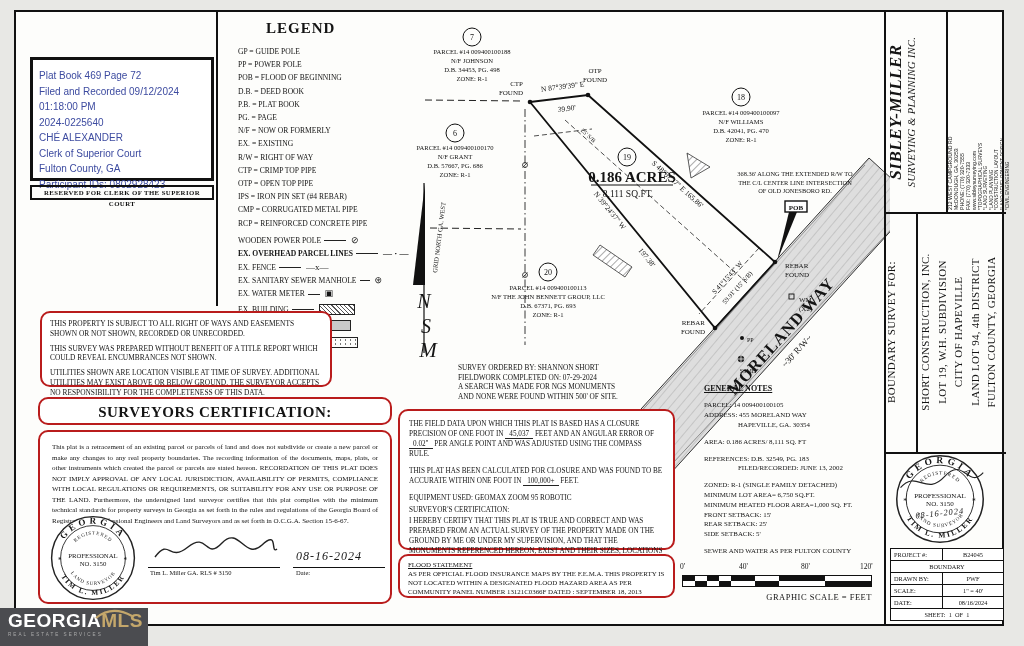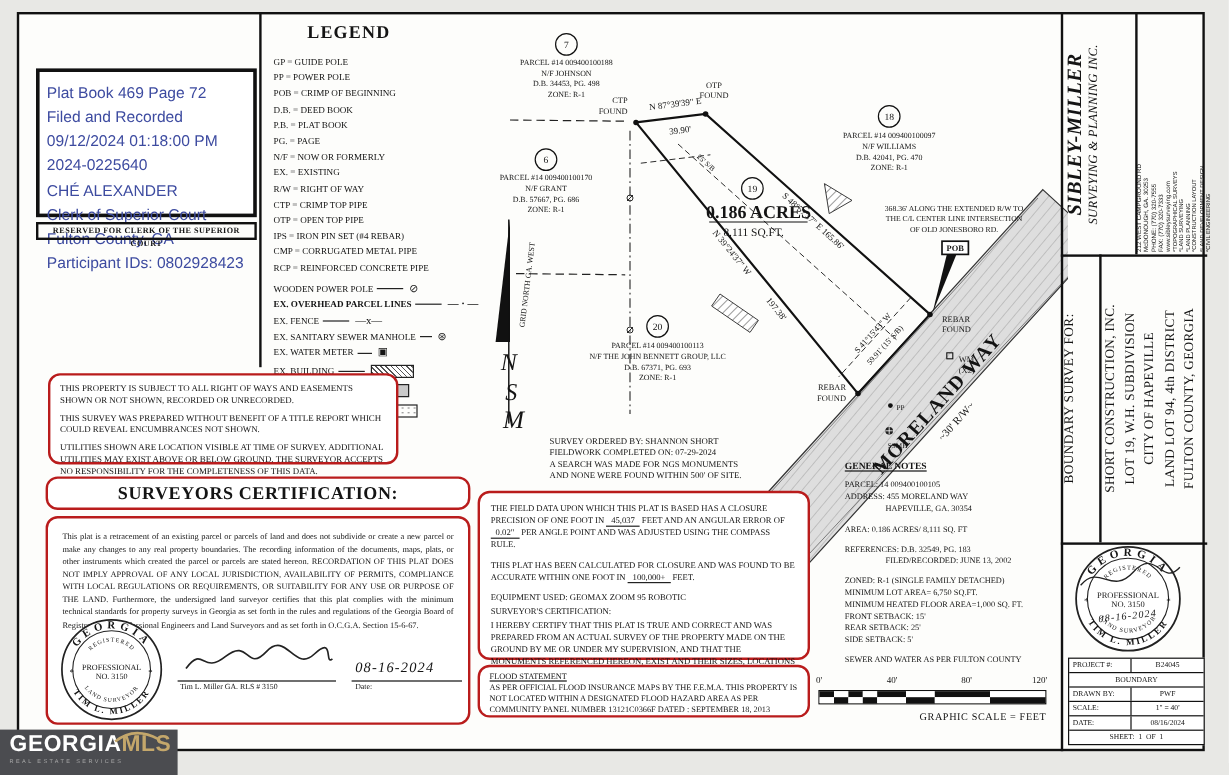--- a/index.html
+++ b/index.html
@@ -4,26 +4,26 @@
 <style>
   html,body{margin:0;padding:0;}
   body{width:1024px;height:646px;background:#e8e8e5;position:relative;overflow:hidden;
        font-family:"Liberation Serif",serif;color:#141414;}
   .abs{position:absolute;}
   .sheet{left:14px;top:10px;width:990px;height:616px;background:#fdfdfb;border:2px solid #111;box-sizing:border-box;z-index:0;}
   .vline{width:0;border-left:2px solid #111;z-index:4;}
   .hline{height:0;border-top:2px solid #111;z-index:4;}
   
   .stamp{left:30px;top:57px;width:184px;height:124px;border:3px solid #111;background:#fff;
-         color:#3d4ba0;font-family:"Liberation Sans",sans-serif;font-size:13px;line-height:1.55;
+         color:#3d4ba0;font-family:"Liberation Sans",sans-serif;font-size:10px;line-height:1.55;
          padding:8px 6px;box-sizing:border-box;z-index:3;}
   .reserved{left:30px;top:185px;width:184px;height:15px;border:2px solid #111;box-sizing:border-box;
          font-size:6.8px;font-weight:bold;text-align:center;line-height:11px;letter-spacing:.4px;z-index:3;}
   
-  .legend{left:228px;top:20px;width:180px;z-index:3;}
+  .legend{left:238px;top:20px;width:180px;z-index:3;}
   .legend .ttl{font-size:15px;font-weight:bold;letter-spacing:1px;margin:0 0 8px 28px;}
   .legend .ab{font-size:7.6px;line-height:13.2px;white-space:nowrap;}
   .lrow{font-size:7.6px;line-height:13.4px;display:flex;align-items:center;white-space:nowrap;}
   .lrow .lead{flex:0 0 auto;}
   .dash{display:inline-block;width:22px;border-top:1.2px solid #222;margin:0 3px;}
   .sw{display:inline-block;width:36px;height:11px;border:1px solid #222;box-sizing:border-box;margin-left:2px;}
   .sw.hatch{background:repeating-linear-gradient(45deg,#fff,#fff 2px,#555 2px,#555 3px);}
   .sw.gray{background:#c9c9c9;}
   .sw.dots{background:radial-gradient(#777 0.7px,transparent 0.8px);background-size:5px 4px;}
   .glyph{font-size:9px;margin-left:2px;}
@@ -96,21 +96,21 @@
   <div>Clerk of Superior Court</div>
   <div>Fulton County, GA</div>
   <div>Participant IDs: 0802928423</div>
 </div>
 <div class="abs reserved">RESERVED FOR CLERK OF THE SUPERIOR COURT</div>
 
 <div class="abs legend">
   <div class="ttl">LEGEND</div>
   <div class="ab">GP = GUIDE POLE</div>
   <div class="ab">PP = POWER POLE</div>
-  <div class="ab">POB = CRIMP OF BEGINNING</div>
+  <div class="ab">POB = FLOOD OF BEGINNING</div>
   <div class="ab">D.B. = DEED BOOK</div>
   <div class="ab">P.B. = PLAT BOOK</div>
   <div class="ab">PG. = PAGE</div>
   <div class="ab">N/F = NOW OR FORMERLY</div>
   <div class="ab">EX. = EXISTING</div>
   <div class="ab">R/W = RIGHT OF WAY</div>
   <div class="ab">CTP = CRIMP TOP PIPE</div>
   <div class="ab">OTP = OPEN TOP PIPE</div>
   <div class="ab">IPS = IRON PIN SET (#4 REBAR)</div>
   <div class="ab">CMP = CORRUGATED METAL PIPE</div>

